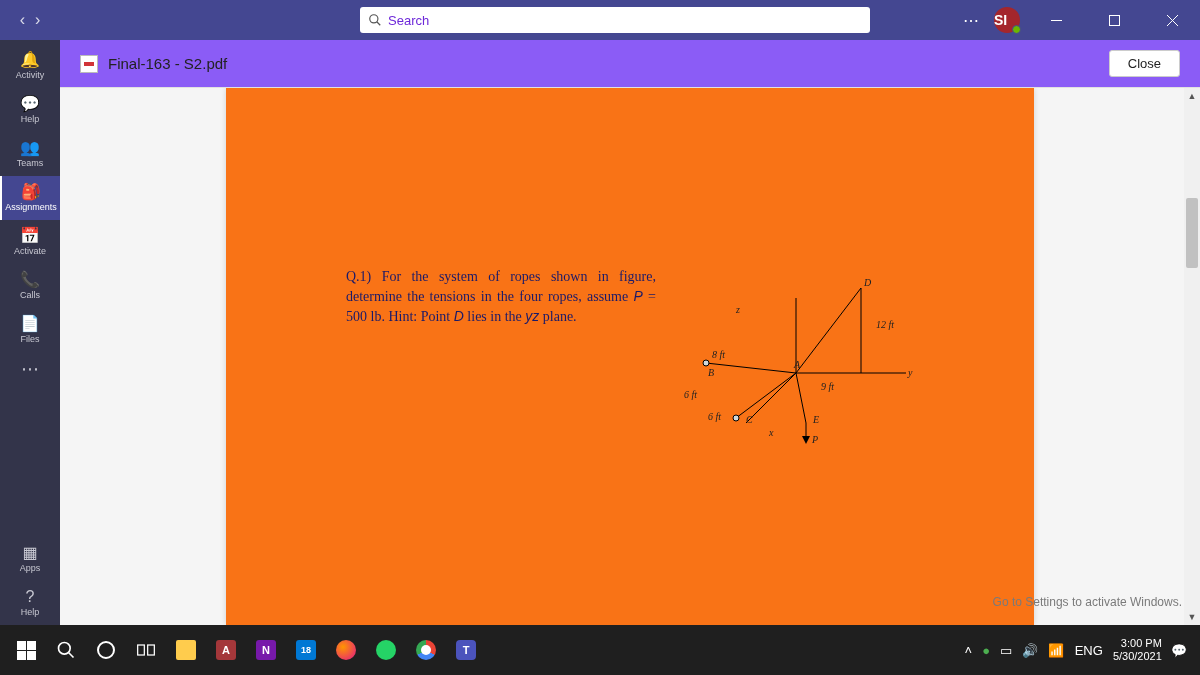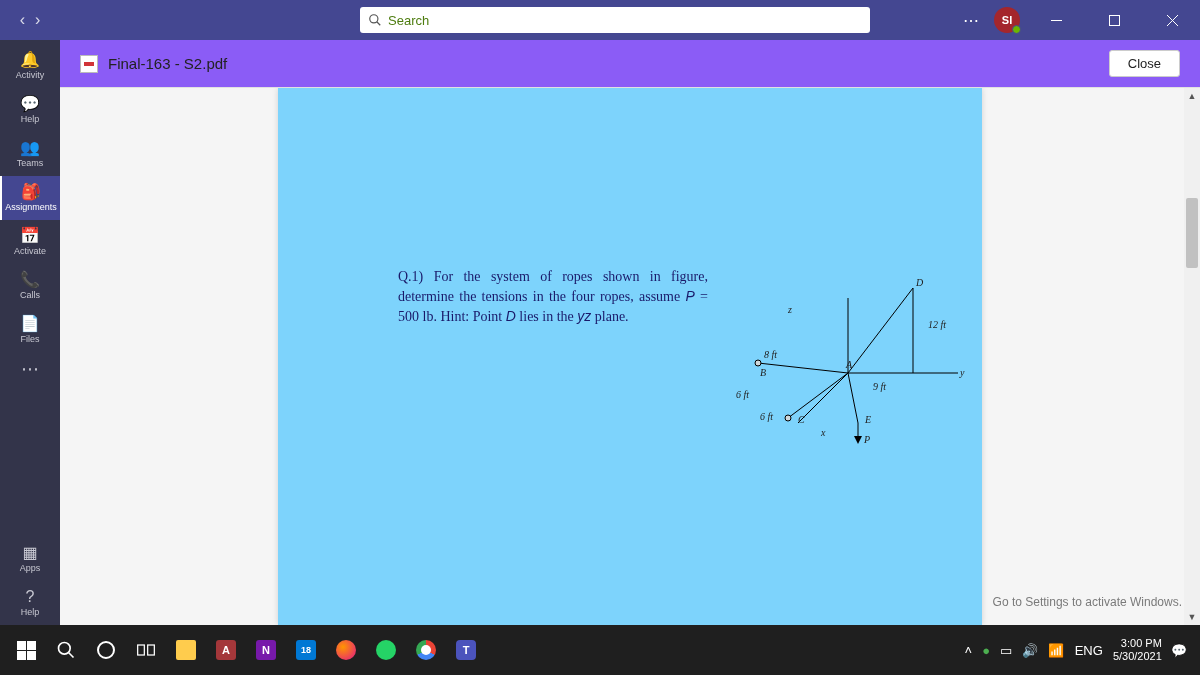--- a/index.html
+++ b/index.html
@@ -8,29 +8,29 @@
   
   .title-bar {
     position: absolute; top: 0; left: 0; right: 0; height: 40px;
     background: #444791; display: flex; align-items: center; color: #fff;
   }
   .tb-nav { width: 60px; display: flex; justify-content: center; gap: 10px; }
   .tb-nav span { font-size: 16px; cursor: pointer; opacity: .8; }
   .tb-search {
     margin-left: 300px; width: 510px; height: 26px; background: #fff;
     border-radius: 3px; display: flex; align-items: center; padding: 0 8px;
-    color: #4d7c0f; font-size: 13px; gap: 6px;
+    color: #6d28d9; font-size: 13px; gap: 6px;
   }
   .tb-search svg { width: 14px; height: 14px; }
   .tb-right { margin-left: auto; display: flex; align-items: center; gap: 14px; padding-right: 6px; }
   .tb-dots { font-size: 16px; letter-spacing: 1px; cursor: pointer; }
   .avatar {
     width: 26px; height: 26px; border-radius: 50%; background: #a4262c;
-    display: flex; align-items: center; justify-content: center;
-    font-size: 11px; font-weight: 600; color: #fff; position: relative;
+    display: flex; align-items: center; justify-content: flex-start;
+    font-size: 14px; font-weight: 600; color: #fff; position: relative;
   }
   .avatar .presence {
     position: absolute; bottom: -1px; right: -1px; width: 9px; height: 9px;
     border-radius: 50%; background: #6bb700; border: 1.5px solid #444791;
   }
   .win-btn { width: 44px; height: 40px; display: flex; align-items: center; justify-content: center; cursor: pointer; }
   .win-btn svg { width: 11px; height: 11px; stroke: #fff; stroke-width: 1; fill: none; }
 
   
   .rail {
@@ -63,21 +63,21 @@
   .close-btn {
     border: 1px solid #ccc; background: #fff; padding: 5px 18px; font-size: 13px;
     border-radius: 3px; cursor: pointer; color: #222;
   }
 
   .viewer {
     flex: 1; background: #f5f5f5; display: flex; justify-content: center;
     overflow: hidden; position: relative;
   }
   .page {
-    width: 704px; height: 100%; background: #7dd3fc; margin-top: 0;
+    width: 808px; height: 100%; background: #f97316; margin-top: 0;
     box-shadow: 0 0 6px rgba(0,0,0,.15); position: relative;
   }
   .question {
     position: absolute; top: 180px; left: 120px; width: 310px;
     font-family: "Times New Roman", serif; font-size: 14px; color: #1a1a6a;
     text-align: justify; line-height: 1.35;
   }
   .q-italic { font-style: italic; }
   .diagram { position: absolute; top: 180px; left: 450px; width: 260px; height: 180px; }
   .diagram line { stroke: #000; stroke-width: 1; }

